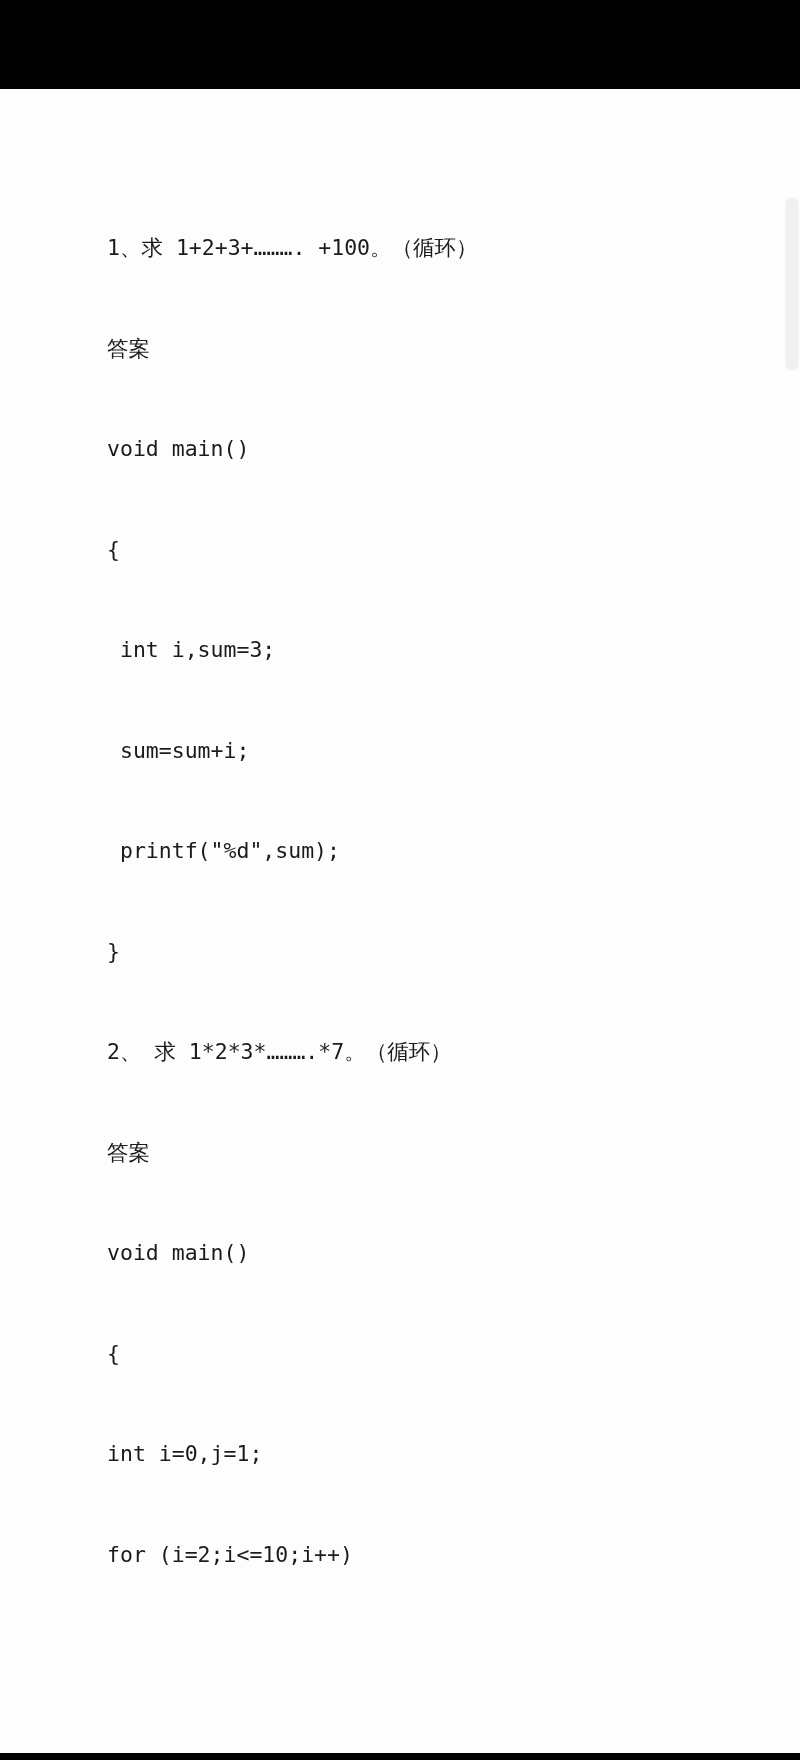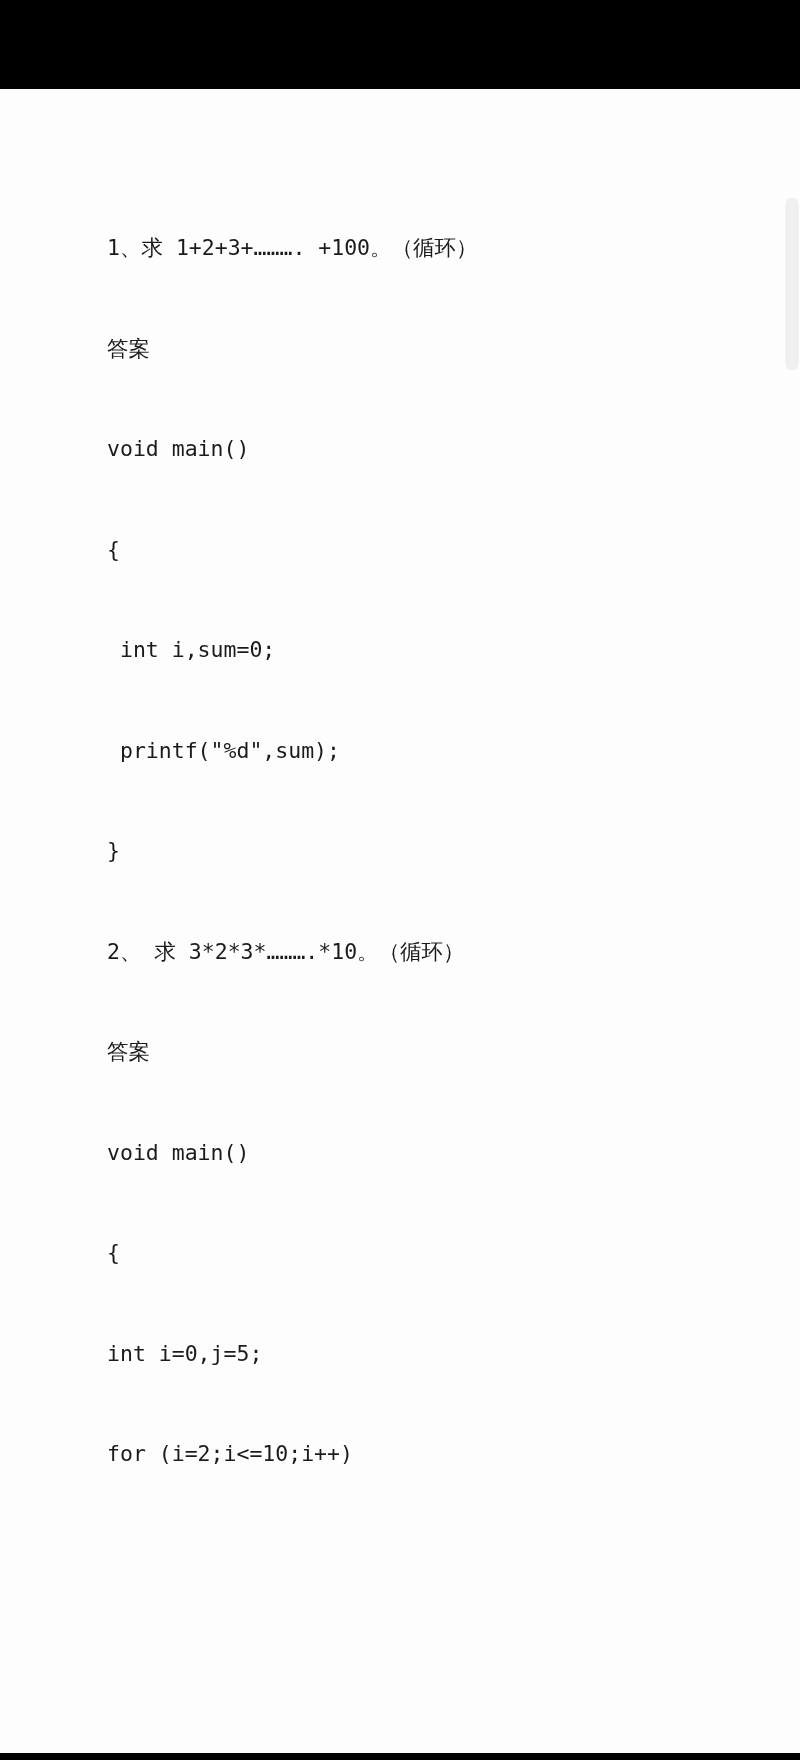--- a/index.html
+++ b/index.html
@@ -72,28 +72,29 @@
 <div id="page">
 
   <div class="top-bar"></div>
 
   <div class="doc-sheet">
     <div class="doc-body">
       <div class="line">1、求 1+2+3+………. +100。（循环）</div>
       <div class="line">答案</div>
       <div class="line">void main()</div>
       <div class="line">{</div>
-      <div class="line"> int i,sum=0;</div>
+      <div class="line"> int i,sum=3;</div>
+      <div class="line"> sum=sum+i;</div>
       <div class="line"> printf("%d",sum);</div>
       <div class="line">}</div>
-      <div class="line">2、 求 3*2*3*……….*10。（循环）</div>
+      <div class="line">2、 求 1*2*3*……….*7。（循环）</div>
       <div class="line">答案</div>
       <div class="line">void main()</div>
       <div class="line">{</div>
-      <div class="line">int i=0,j=5;</div>
+      <div class="line">int i=0,j=1;</div>
       <div class="line">for (i=2;i&lt;=10;i++)</div>
       
       
       
       
       
       
       
       
       

